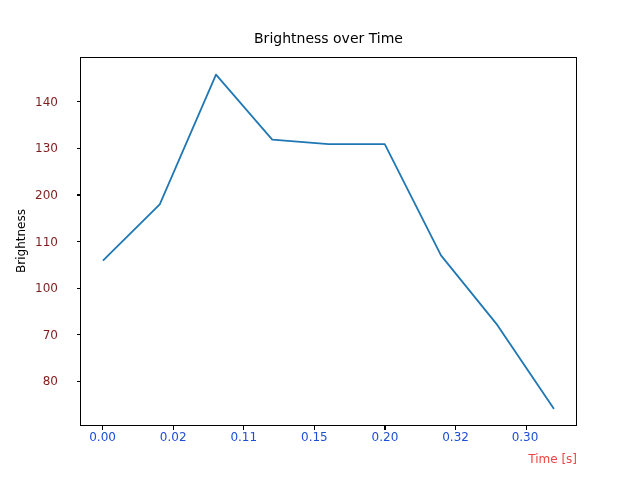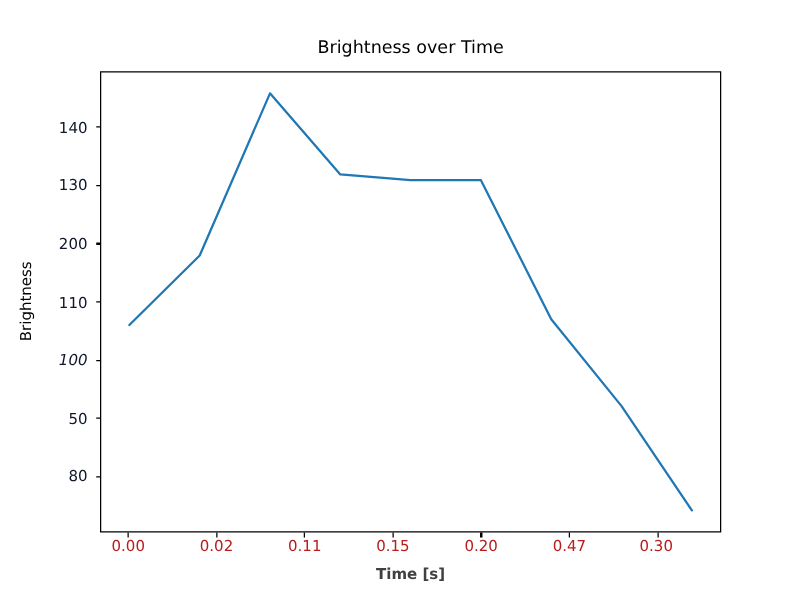--- a/index.html
+++ b/index.html
@@ -44,39 +44,39 @@
   #data-svg {
     position: absolute;
     left: 0;
     top: 0;
     width: 100%;
     height: 100%;
     display: block;
   }
   .ytick-label {
     position: absolute;
-    right: 4px;
+    right: 16px;
     text-align: center;
     font-size: 12px;
-    color: #0f172a;
+    color: #7f1d1d;
     line-height: 12px;
     white-space: nowrap;
   }
   .ytick-mark {
     position: absolute;
     width: 3.5px;
     height: 1.1px;
     background: #000000;
   }
   .xtick-label {
     position: absolute;
     top: 0;
     text-align: center;
     font-size: 12px;
-    color: #b91c1c;
+    color: #1d4ed8;
     line-height: 12px;
     white-space: nowrap;
     transform: translateX(-50%);
   }
   .xtick-mark {
     position: absolute;
     width: 1.1px;
     height: 3.5px;
     background: #000000;
   }
@@ -100,26 +100,25 @@
     top: 0;
     width: 640px;
     height: 480px;
     pointer-events: none;
   }
   #xlabel {
     position: absolute;
     left: 80px;
     top: 452px;
     width: 497px;
-    text-align: center;
+    text-align: right;
     font-size: 12px;
-    color: #404040;
+    color: #ef4444;
     line-height: 14px;
     white-space: nowrap;
-    font-weight: bold;
   }
   #ylabel {
     position: absolute;
     left: -29px;
     top: 234px;
     width: 100px;
     text-align: center;
     font-size: 12px;
     color: #000000;
     line-height: 14px;
@@ -136,34 +135,34 @@
   <div id="chart-title">Brightness over Time</div>
 
   <div id="plot-area">
     <svg id="data-svg" viewBox="0 0 497 369" preserveAspectRatio="none">
       <polyline id="series-0-line" fill="none" stroke="#1f77b4" stroke-width="1.8" stroke-linejoin="round" stroke-linecap="round" vector-effect="non-scaling-stroke" points="22.59,203.14 79.07,147.23 135.55,16.77 192.02,82.00 248.50,86.66 304.98,86.66 361.45,198.48 417.93,268.36 474.41,352.23"></polyline>
     </svg>
   </div>
 
   <div id="ytick-labels-layer">
       <div class="ytick-label" style="top: 375.273px;">80</div>
-      <div class="ytick-label" style="top: 328.682px;">50</div>
-      <div class="ytick-label" style="top: 282.091px; font-style: italic;">100</div>
+      <div class="ytick-label" style="top: 328.682px;">70</div>
+      <div class="ytick-label" style="top: 282.091px;">100</div>
       <div class="ytick-label" style="top: 235.5px;">110</div>
       <div class="ytick-label" style="top: 188.909px;">200</div>
       <div class="ytick-label" style="top: 142.318px;">130</div>
       <div class="ytick-label" style="top: 95.7273px;">140</div>
     </div>
   <div id="xtick-labels-layer">
       <div class="xtick-label" style="left: 102.591px;">0.00</div>
       <div class="xtick-label" style="left: 173.188px;">0.02</div>
       <div class="xtick-label" style="left: 243.784px;">0.11</div>
       <div class="xtick-label" style="left: 314.381px; text-align: right;">0.15</div>
       <div class="xtick-label" style="left: 384.977px;">0.20</div>
-      <div class="xtick-label" style="left: 455.574px;">0.47</div>
+      <div class="xtick-label" style="left: 455.574px;">0.32</div>
       <div class="xtick-label" style="left: 525px; text-align: right;">0.30</div>
     </div>
   <div id="ticks-layer">
       <div class="ytick-mark" style="left: 76.5px; top: 380.773px;"></div>
       <div class="ytick-mark" style="left: 76.5px; top: 334.182px;"></div>
       <div class="ytick-mark" style="left: 76.5px; top: 287.591px;"></div>
       <div class="ytick-mark" style="left: 76.5px; top: 241px;"></div>
       <div class="ytick-mark" style="left: 76.5px; top: 194.409px;"></div>
       <div class="ytick-mark" style="left: 76.5px; top: 147.818px;"></div>
       <div class="ytick-mark" style="left: 76.5px; top: 101.227px;"></div>

